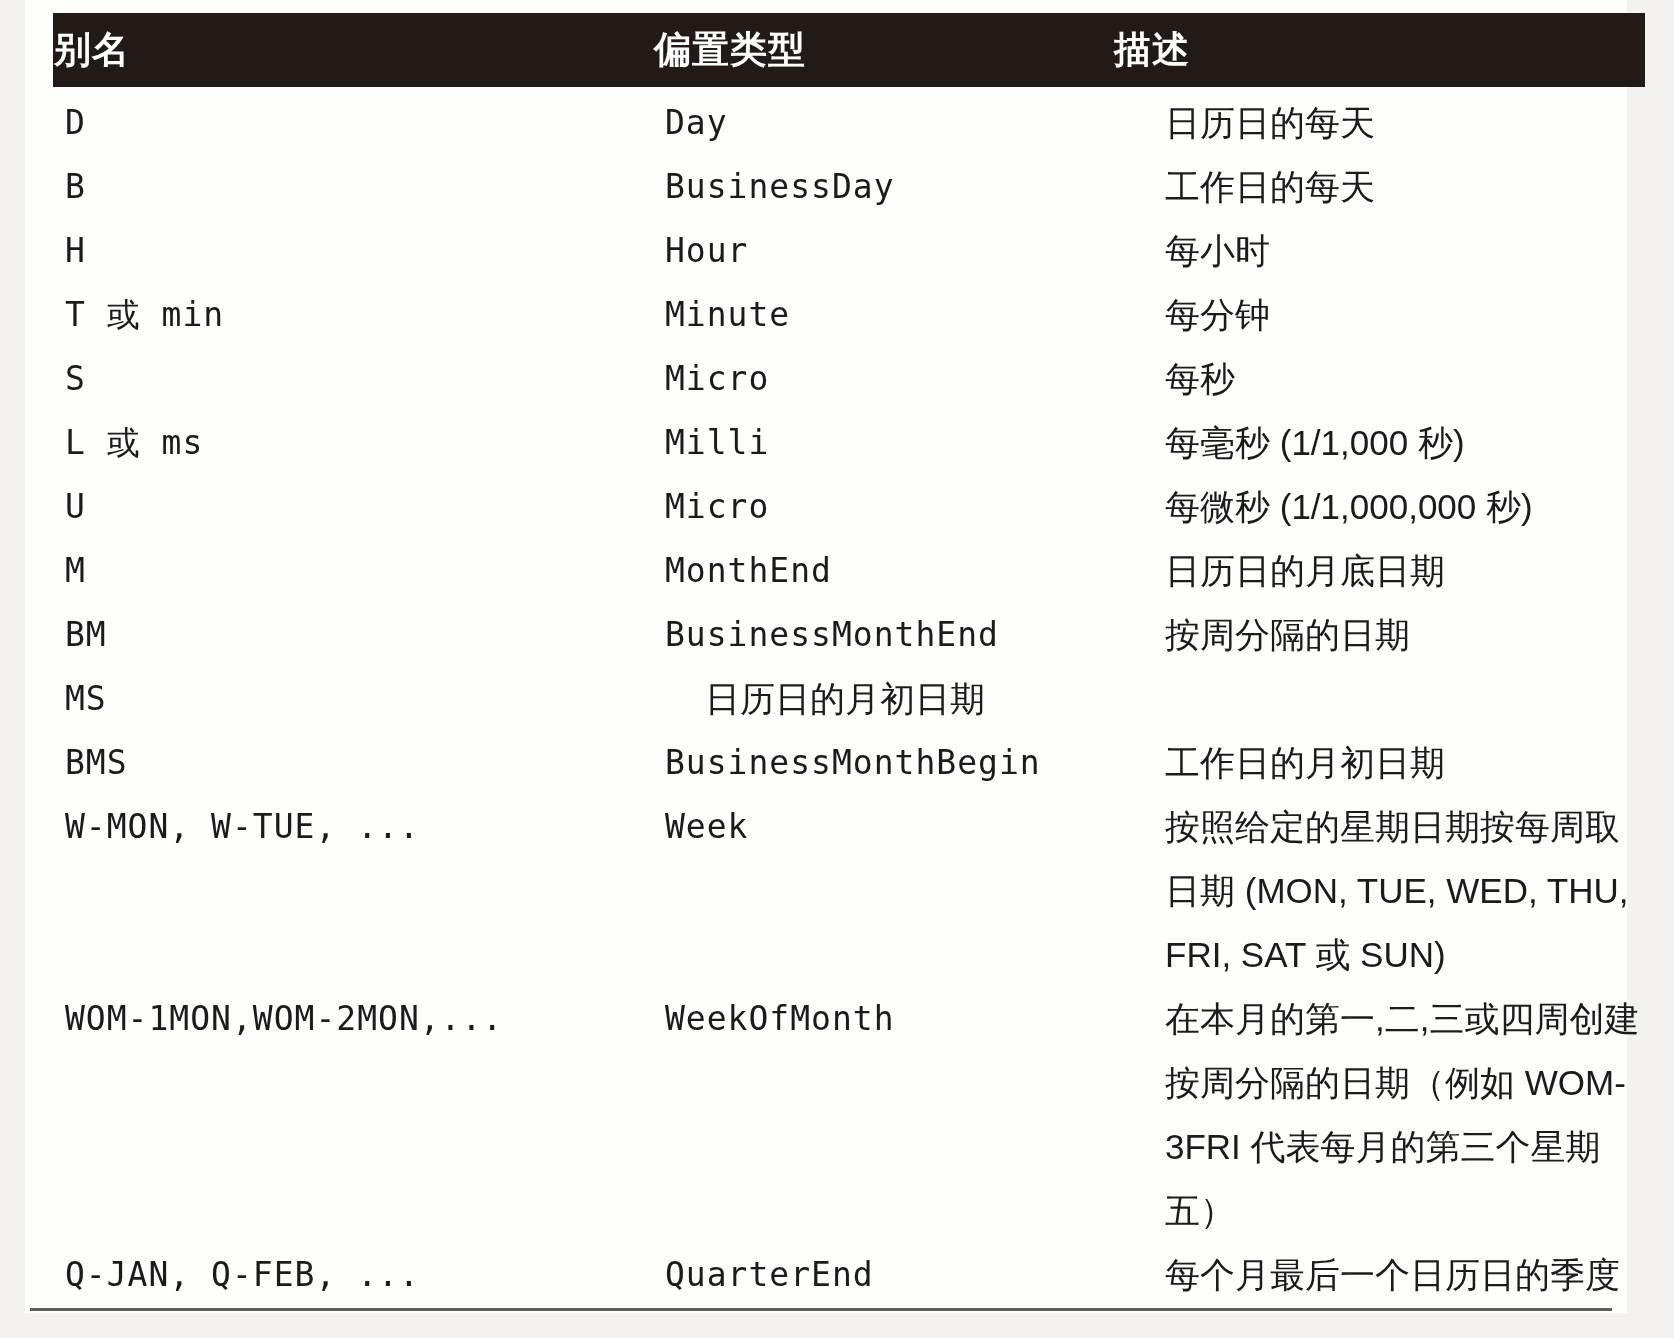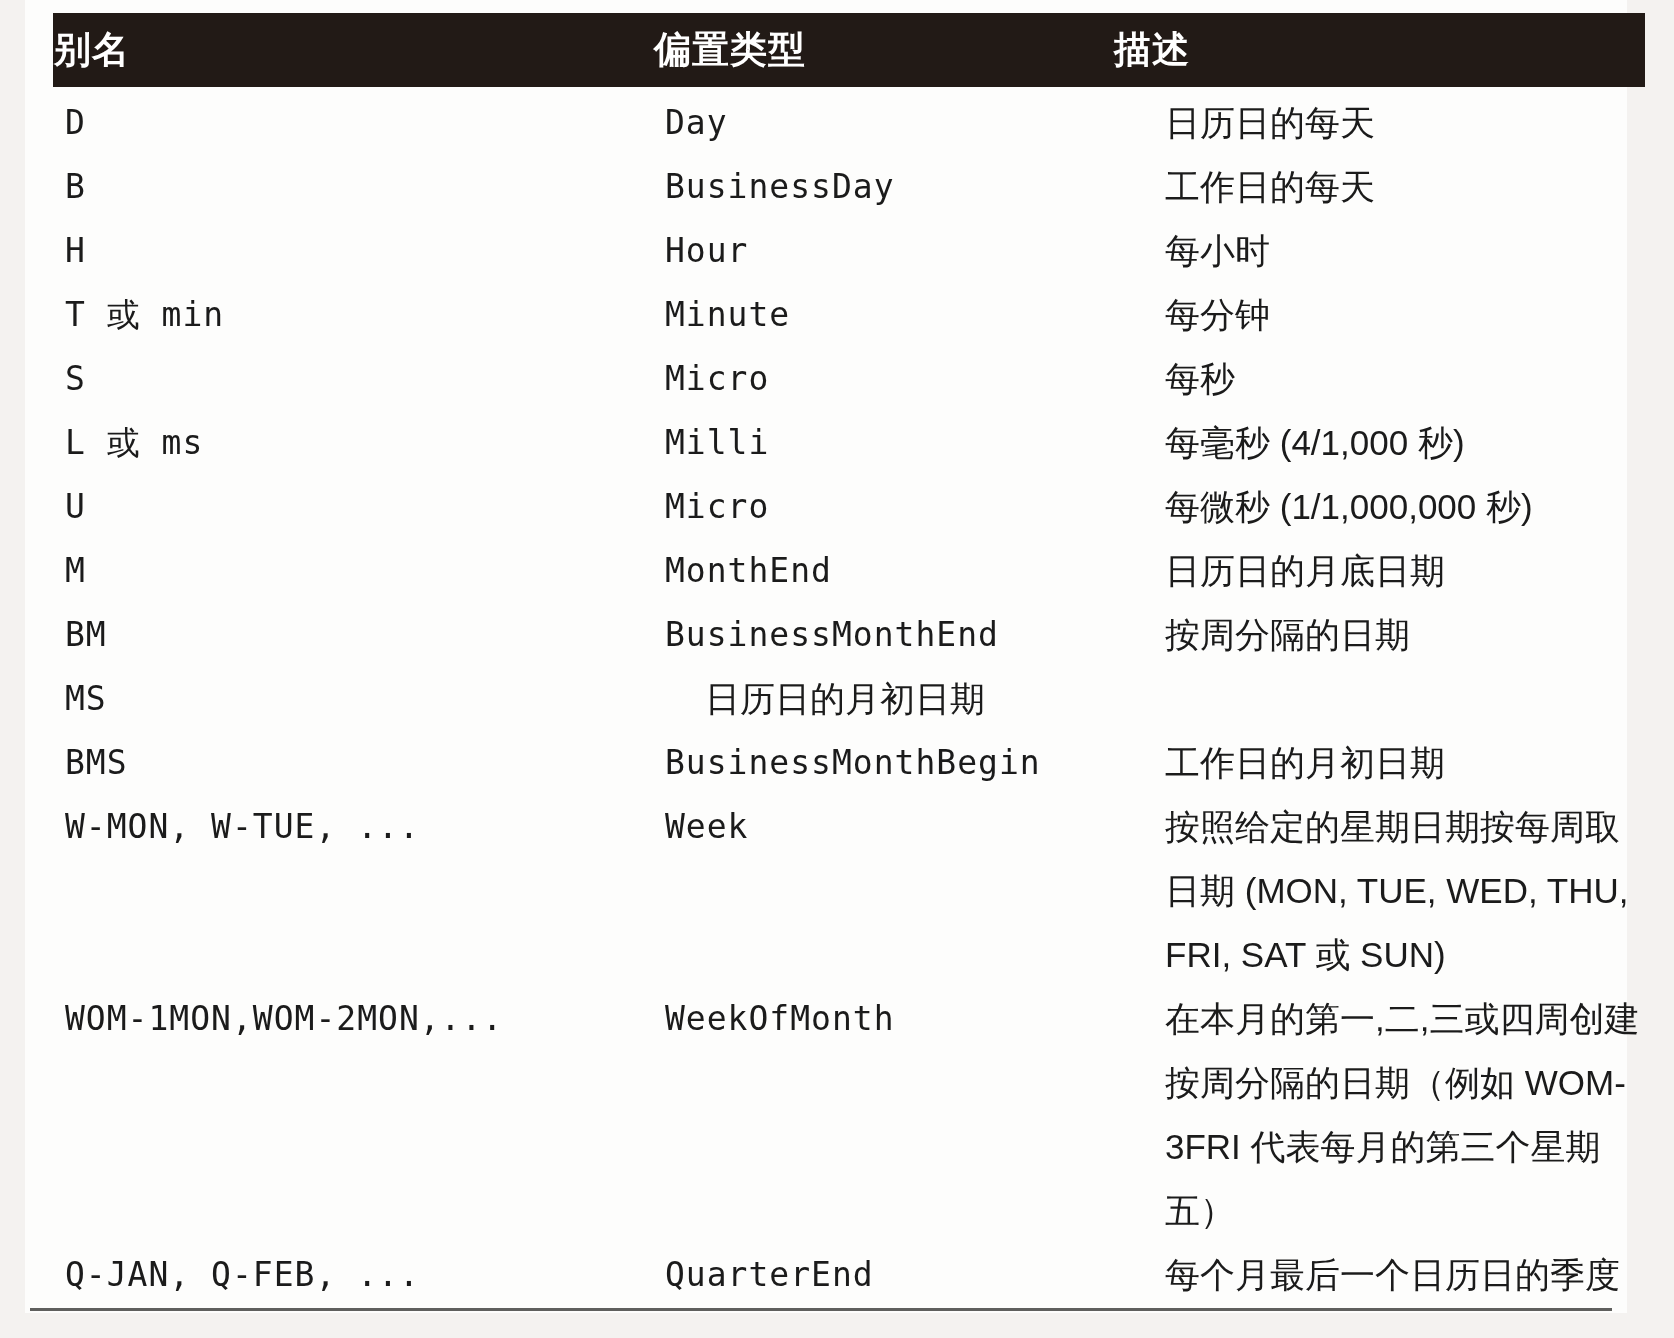--- a/index.html
+++ b/index.html
@@ -109,21 +109,21 @@
           <div class="cell cell-desc">每分钟</div>
         </div>
         <div class="trow">
           <div class="cell cell-alias">S</div>
           <div class="cell cell-offset">Micro</div>
           <div class="cell cell-desc">每秒</div>
         </div>
         <div class="trow">
           <div class="cell cell-alias">L 或 ms</div>
           <div class="cell cell-offset">Milli</div>
-          <div class="cell cell-desc">每毫秒 (4/1,000 秒)</div>
+          <div class="cell cell-desc">每毫秒 (1/1,000 秒)</div>
         </div>
         <div class="trow">
           <div class="cell cell-alias">U</div>
           <div class="cell cell-offset">Micro</div>
           <div class="cell cell-desc">每微秒 (1/1,000,000 秒)</div>
         </div>
         <div class="trow">
           <div class="cell cell-alias">M</div>
           <div class="cell cell-offset">MonthEnd</div>
           <div class="cell cell-desc">日历日的月底日期</div>

